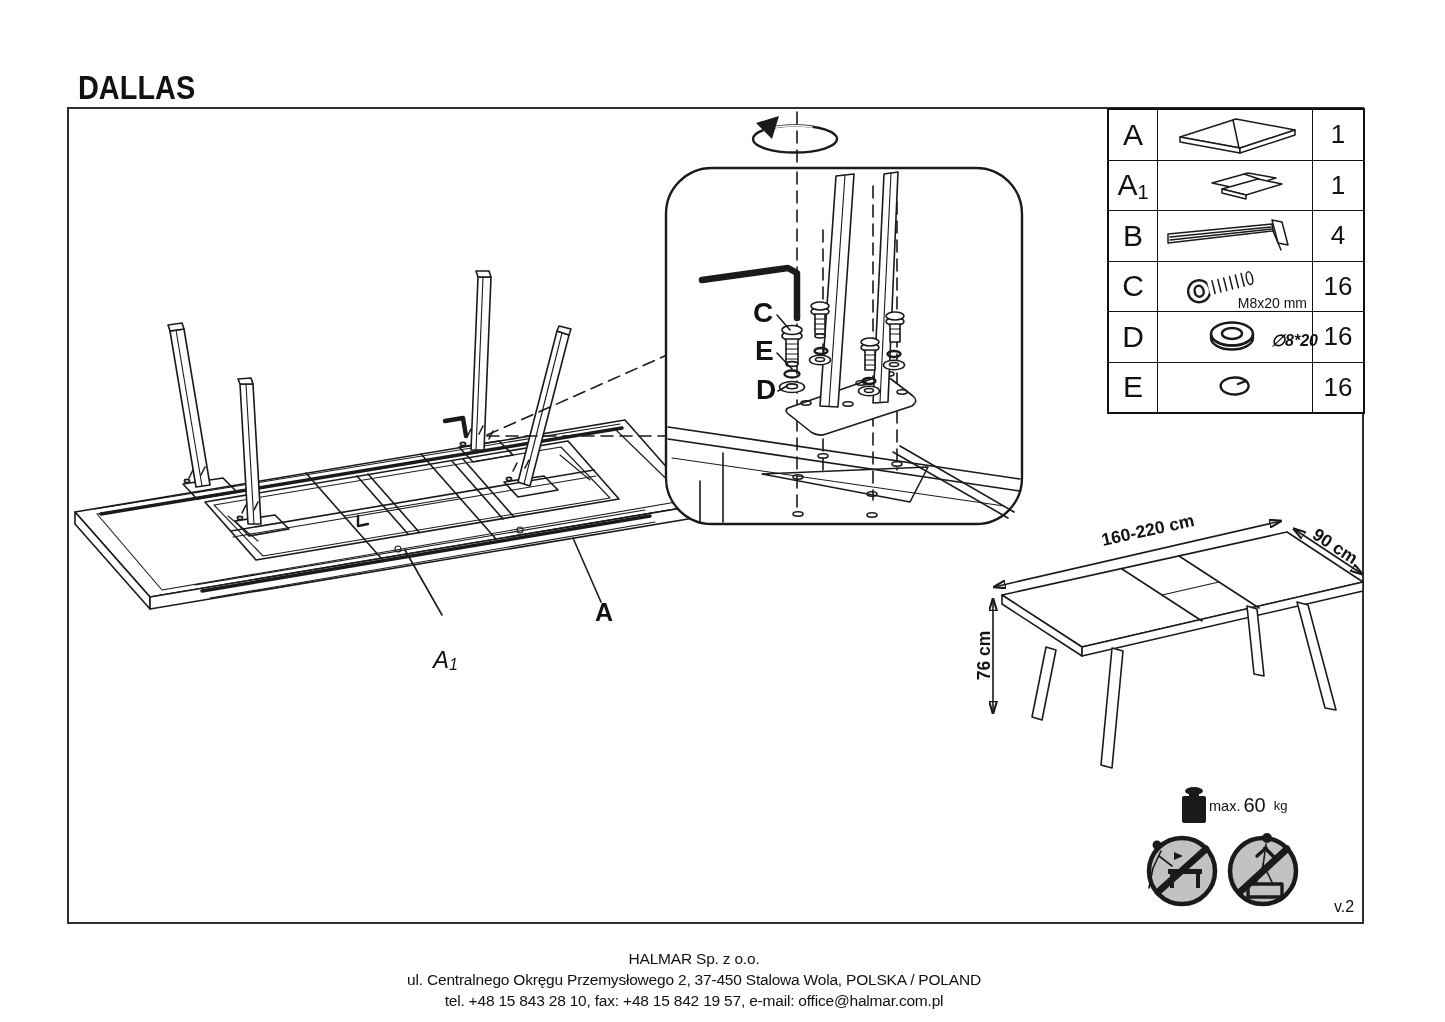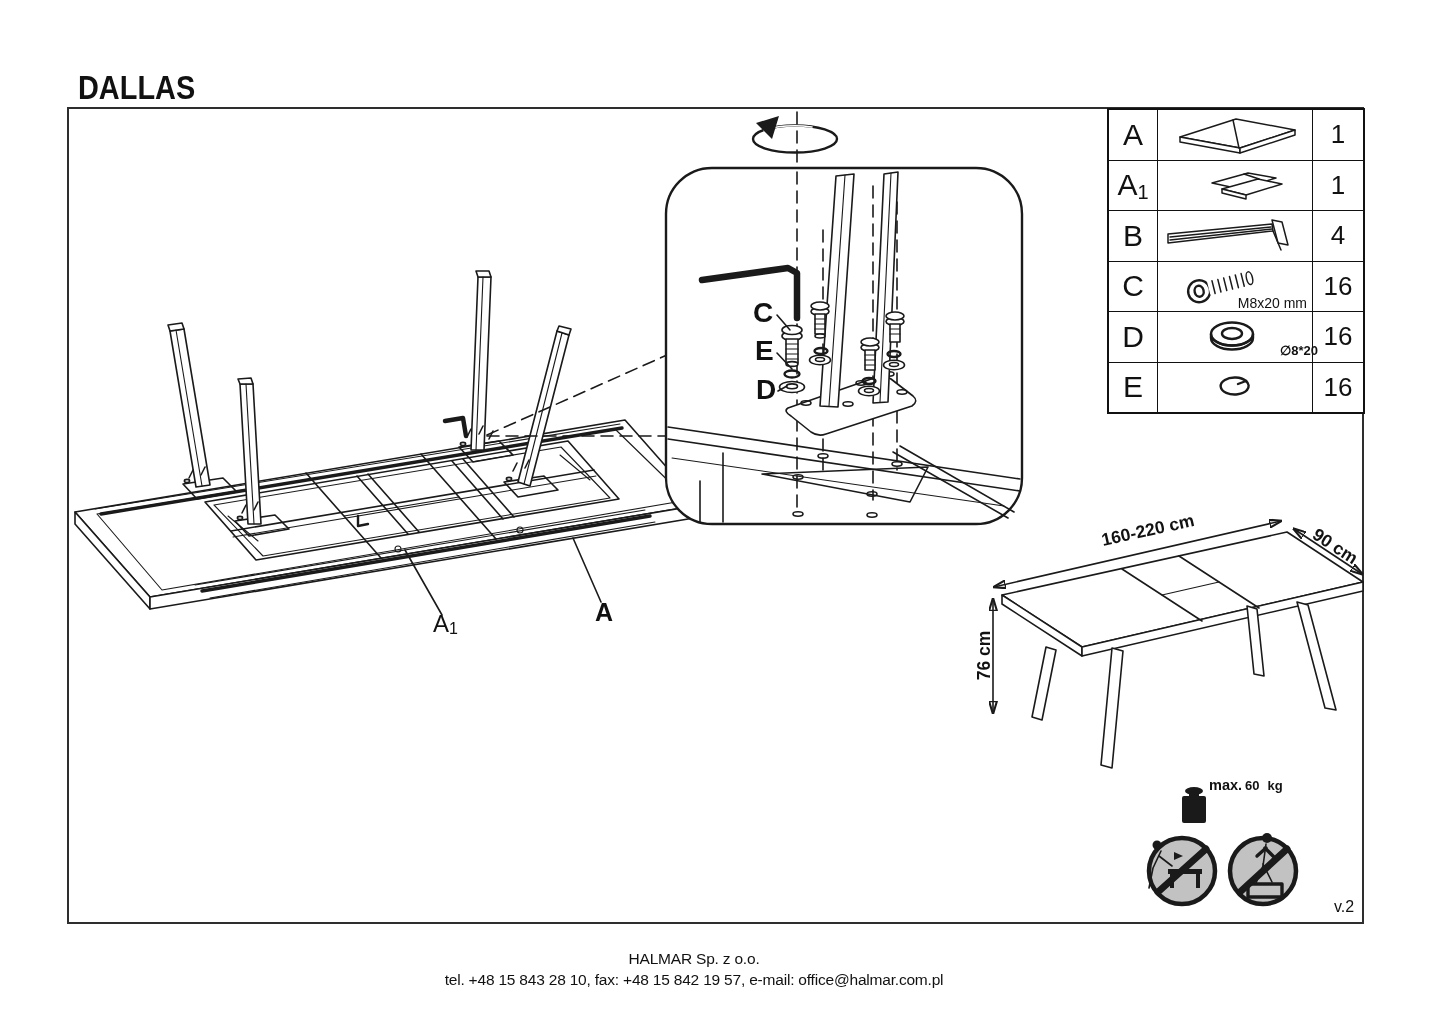--- a/index.html
+++ b/index.html
@@ -31,42 +31,42 @@
           box-sizing:border-box;background:#fff;display:flex;flex-direction:column;}
   .prow{flex:1;display:grid;grid-template-columns:49px 1fr 51px;min-height:0;}
   .prow + .prow{border-top:1.8px solid #111;}
   .pcell{display:flex;align-items:center;justify-content:center;min-height:0;}
   .plabel{border-right:1.8px solid #111;font-size:30px;}
   .plabel .psub{font-size:20px;align-self:flex-end;margin-bottom:6px;}
   .pqty{border-left:1.8px solid #111;font-size:26px;}
   .picon{position:relative;}
   .picon svg{display:block;}
   .pnote{position:absolute;right:5px;bottom:0px;font-size:14px;white-space:nowrap;}
-  .pnote.bold{font-weight:bold;font-size:13px;right:-6px;bottom:4px;}
+  .pnote.bold{font-weight:bold;font-size:16px;right:-6px;bottom:12px;font-style:italic;}
   .picon svg line,.picon svg path,.picon svg polygon,.picon svg ellipse,.picon svg circle{
      stroke:#1a1a1a;fill:none;stroke-width:1.5;stroke-linejoin:round;stroke-linecap:round;}
   .picon svg .wf{fill:#fff;}
   .picon svg .t2{stroke-width:2.4;}
   
   .biglbl{font-weight:bold;font-size:28px;line-height:1;}
   #lbl-c{left:753px;top:299px;}
   #lbl-e{left:755px;top:337px;}
   #lbl-d{left:756px;top:376px;}
-  #lbl-a1{left:433px;top:612px;font-size:24px;line-height:1;}
+  #lbl-a1{left:433px;top:648px;font-size:24px;line-height:1;font-style:italic;}
   #lbl-a1 .sub{font-size:16px;vertical-align:-2px;}
   #lbl-a{left:595px;top:600px;font-weight:bold;font-size:25px;line-height:1;}
   
   .dim{font-weight:bold;font-size:17.5px;text-align:center;white-space:nowrap;}
   #dim-len{left:1058px;top:520px;width:180px;transform:rotate(-12.5deg);}
   #dim-dep{left:1295px;top:536px;width:80px;transform:rotate(33deg);}
   #dim-hgt{left:944px;top:645px;width:80px;transform:rotate(-90deg);}
   
-  #load{left:1209px;top:777px;display:flex;align-items:center;font-weight:bold;}
+  #load{left:1209px;top:794px;display:flex;align-items:center;font-weight:normal;}
   #load .l-max{font-size:14.5px;}
-  #load .l-val{font-size:13px;margin-left:3px;}
+  #load .l-val{font-size:20px;margin-left:3px;}
   #load .l-unit{font-size:13px;margin-left:8px;}
   
   #version{left:1334px;top:898px;font-size:16px;}
   
   #footer{left:0;top:938px;width:1388px;text-align:center;font-size:15.5px;line-height:21px;letter-spacing:-0.2px;margin-top:10px;}
 </style>
 </head>
 <body>
 
 <div class="abs" id="frame"></div>
@@ -414,14 +414,15 @@
 <div class="abs" id="load">
   <span class="l-max">max.</span>
   <span class="l-val">60</span>
   <span class="l-unit">kg</span>
 </div>
 
 <div class="abs" id="version">v.2</div>
 
 <div class="abs" id="footer">
   <div>HALMAR Sp. z o.o.</div>
+  <div>ul. Centralnego Okręgu Przemysłowego 2, 37-450 Stalowa Wola, POLSKA / POLAND</div>
   <div>tel. +48 15 843 28 10, fax: +48 15 842 19 57, e-mail: office@halmar.com.pl</div>
 </div>
 
 </body></html>

